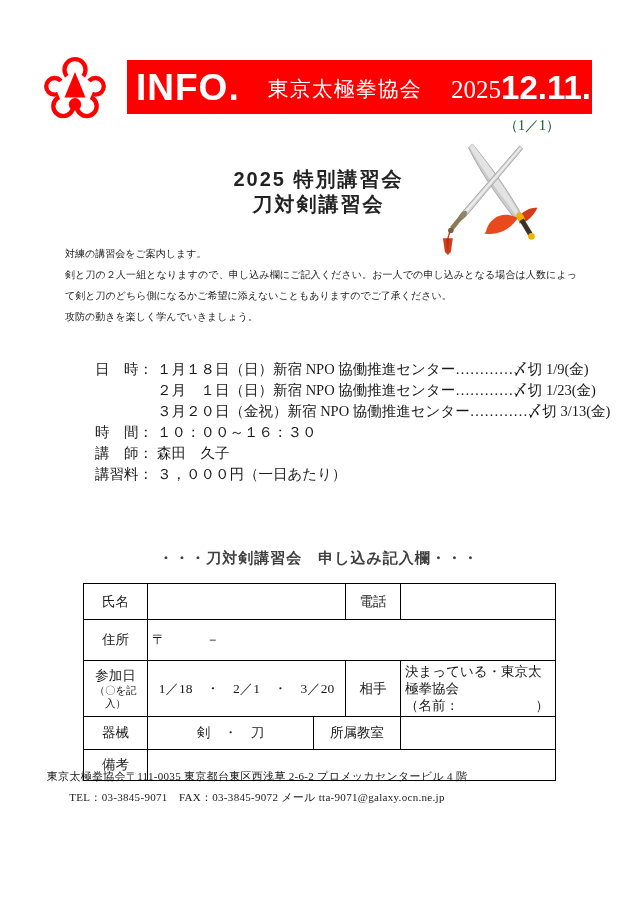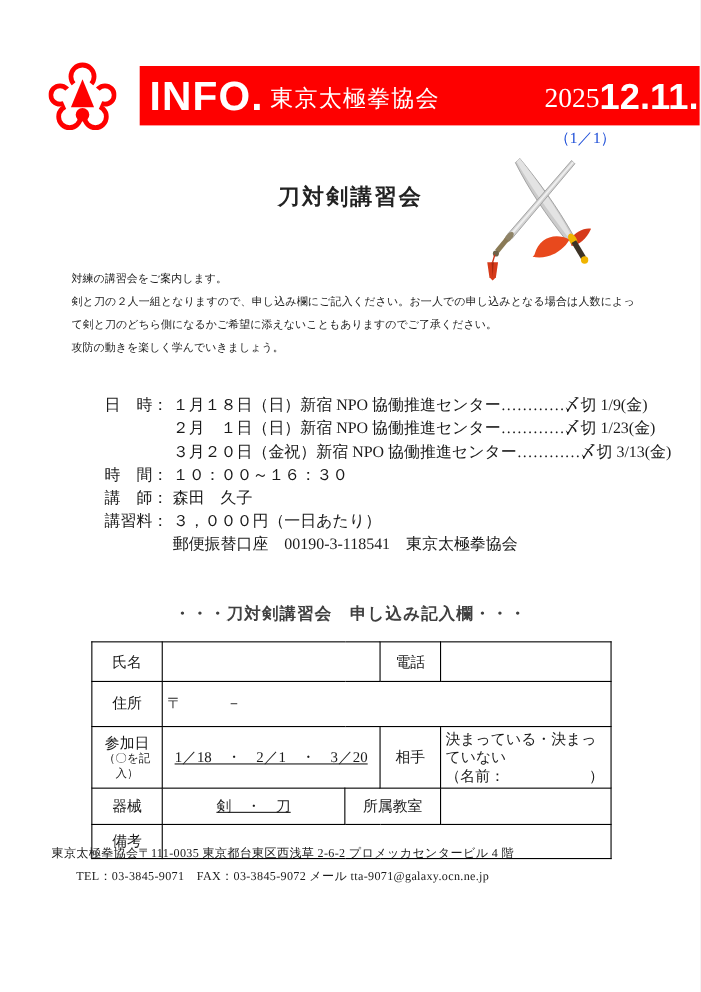--- a/index.html
+++ b/index.html
@@ -11,44 +11,44 @@
     margin: 0 auto;
     background: #ffffff;
     overflow: hidden;
     font-family: "Liberation Serif", "DejaVu Serif", serif;
     color: #1a1a1a;
   }
   
   .logo { position: absolute; left: 44px; top: 56px; }
   .banner {
     position: absolute; left: 127px; top: 60px;
-    width: 509px; height: 54px;
+    width: 465px; height: 54px;
     background: #fe0000;
     display: flex; align-items: center;
     color: #ffffff;
     overflow: hidden;
   }
   .banner .info {
     font-family: "Liberation Sans", "DejaVu Sans", sans-serif;
     font-weight: bold; font-size: 37px; letter-spacing: 1px;
     margin-left: 9px; line-height: 1;
   }
   .banner .org {
-    font-size: 21px; margin-left: 6px; letter-spacing: 1px;
+    font-size: 21px; margin-left: 28px; letter-spacing: 1px;
     line-height: 1; padding-top: 4px;
   }
   .banner .spacer { flex: 1; }
   .banner .year { font-size: 25px; line-height: 1; padding-top: 4px; }
   .banner .date {
     font-family: "Liberation Sans", "DejaVu Sans", sans-serif;
     font-weight: bold; font-size: 33px; line-height: 1; margin-right: 1px;
   }
   .page-indicator {
     position: absolute; left: 492px; top: 117px; width: 80px;
-    text-align: center; color: #1d4ed8; font-size: 14px;
+    text-align: center; color: #14532d; font-size: 14px;
   }
   
   .title-block {
     position: absolute; left: 0; top: 167px; width: 637px;
     text-align: center;
     font-family: "Liberation Sans", "DejaVu Sans", sans-serif;
     font-weight: bold; font-size: 20px; line-height: 25px;
     letter-spacing: 2px; color: #222;
   }
   .swords { position: absolute; left: 433px; top: 140px; }
@@ -69,21 +69,21 @@
     font-family: "Liberation Sans", "DejaVu Sans", sans-serif;
     font-weight: bold; font-size: 15px; letter-spacing: 1px; color: #404040;
   }
   table.form {
     position: absolute; left: 83px; top: 583px;
     width: 472px; border-collapse: collapse; table-layout: fixed;
     font-size: 13.5px;
   }
   table.form td { border: 1.5px solid #000; padding: 2px 4px; vertical-align: middle; }
   td.lbl { text-align: center; }
-  td.center { text-align: center; text-decoration: underline; }
+  td.center { text-align: center; }
   td.top-left { vertical-align: top; padding-top: 5px; padding-left: 8px; }
   .row-name td { height: 36px; }
   .row-addr td { height: 41px; }
   .row-date td { height: 45px; }
   .row-weapon td { height: 33px; }
   .row-notes td { height: 31px; }
   .small-note { font-size: 10.5px; line-height: 13px; }
   .date-label-line { line-height: 16px; }
   .partner-cell { line-height: 17px; vertical-align: middle; }
   .partner-name-line { display: flex; justify-content: space-between; padding-right: 2px; }
@@ -117,20 +117,21 @@
   <div class="banner">
     <span class="info">INFO.</span>
     <span class="org">東京太極拳協会</span>
     <span class="spacer"></span>
     <span class="year">2025</span>
     <span class="date">12.11.</span>
   </div>
   <div class="page-indicator">（1／1）</div>
 
   <div class="title-block">
+    <div>2025 特別講習会</div>
     <div>刀対剣講習会</div>
   </div>
 
   <div class="swords">
     <svg viewBox="0 0 135 120" width="133" height="118" aria-hidden="true">
 
       <path d="M40,4 C58,26 74,48 90,76 L84,81 C64,56 48,32 36,8 Z" fill="#cbcbcb" stroke="#9a9a9a" stroke-width="0.8"></path>
       <path d="M40,4 C57,26 72,47 87,74 L84,76 C66,52 50,30 37,7 Z" fill="#e3e3e3"></path>
 
       <path d="M54,92 C58,78 72,72 86,79 C80,90 66,98 52,95 C53,94 54,93 54,92 Z" fill="#e8491d"></path>
@@ -178,21 +179,20 @@
     <div class="drow">
       <span class="dlabel">講　師：</span>
       <span class="dtext">森田　久子</span>
     </div>
     <div class="drow">
       <span class="dlabel">講習料：</span>
       <span class="dtext">３，０００円（一日あたり）</span>
     </div>
     <div class="drow">
       <span class="dlabel"></span>
-      <span class="dtext">郵便振替口座　00190-3-118541　東京太極拳協会</span>
     </div>
   </div>
 
   <div class="section-title">・・・刀対剣講習会　申し込み記入欄・・・</div>
 
   <table class="form">
     <colgroup>
       <col style="width:64px">
         <col style="width:166px">
         <col style="width:32px">
@@ -211,21 +211,21 @@
       <td colspan="4" class="top-left">〒　　　－</td>
     </tr>
     <tr class="row-date">
       <td class="lbl">
         <div class="date-label-line">参加日</div>
         <div class="small-note">（〇を記入）</div>
       </td>
       <td colspan="2" class="center">1／18　・　2／1　・　3／20</td>
       <td class="lbl">相手</td>
       <td class="partner-cell">
-        <div>決まっている・決まっていない</div>
+        <div>決まっている・東京太極拳協会</div>
         <div class="partner-name-line">
           <span>（名前：</span>
           <span>）</span>
         </div>
       </td>
     </tr>
     <tr class="row-weapon">
       <td class="lbl">器械</td>
       <td class="center">剣　・　刀</td>
       <td colspan="2" class="lbl">所属教室</td>

